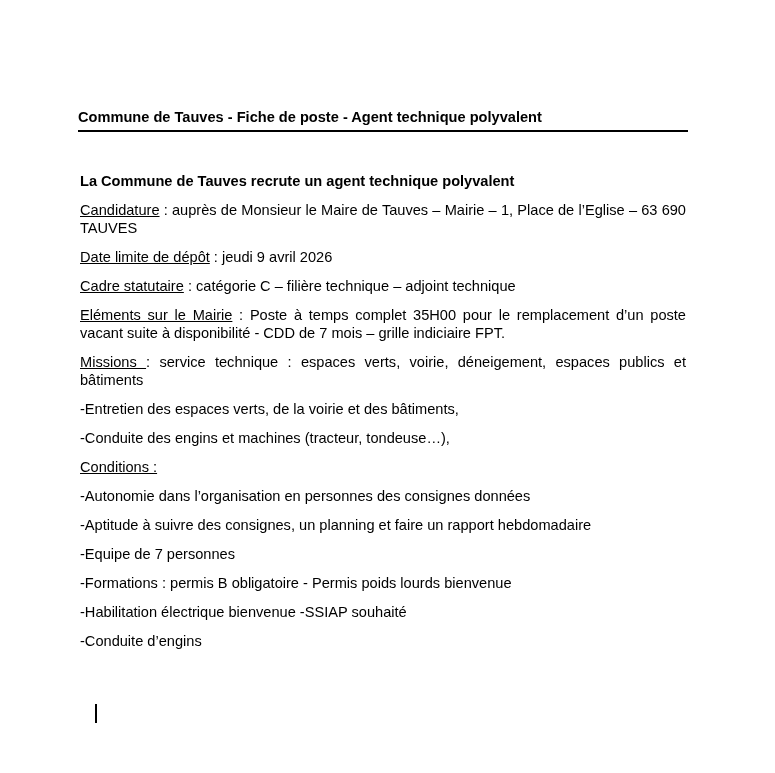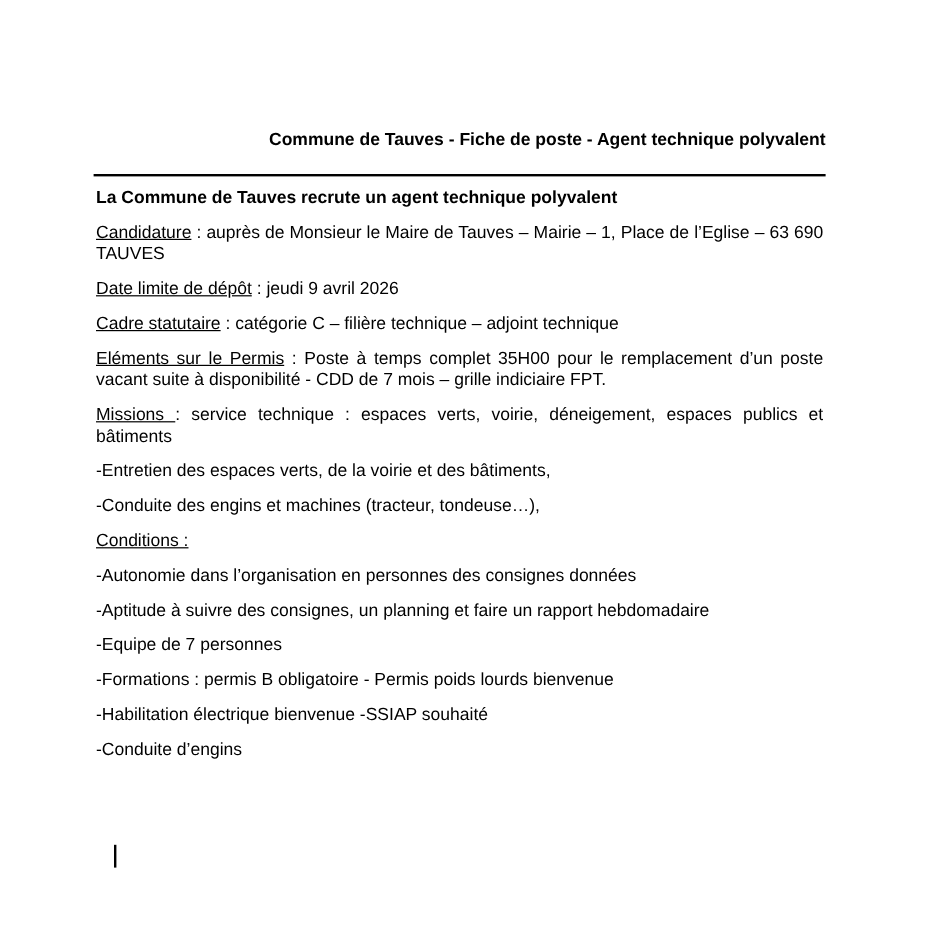--- a/index.html
+++ b/index.html
@@ -11,31 +11,31 @@
     font-family:"Liberation Sans","DejaVu Sans",sans-serif;
     font-size:14.6px;
     color:#000000;
     overflow:hidden;
   }
   .page-header{
     position:absolute;
     left:78px;
     right:87px;
     top:108px;
-    text-align:right;
+    text-align:left;
     font-weight:bold;
     line-height:18px;
     border-bottom:2px solid #000000;
-    padding-bottom:19px;
+    padding-bottom:4px;
   }
   .content{
     position:absolute;
     left:80px;
     right:89px;
-    top:156px;
+    top:172px;
   }
   .content p{
     margin:0 0 11px 0;
     line-height:18px;
     text-align:justify;
   }
   p.intro{
     font-weight:bold;
     text-align:left;
   }
@@ -62,21 +62,21 @@
 
     <p class="intro">La Commune de Tauves recrute un agent technique polyvalent</p>
 
     <p><span class="u">Candidature</span><span> :  </span><span>auprès de Monsieur le Maire de Tauves – Mairie – 1, Place de l’Eglise – 63 690 TAUVES</span></p>
 
     <p><span class="u">Date limite de dépôt</span><span> : </span><span>jeudi 9 avril 2026</span></p>
 
 
     <p><span class="u">Cadre statutaire</span><span> : </span><span>catégorie C – filière technique – adjoint technique</span></p>
 
-    <p><span class="u">Eléments sur le Permis</span><span> :  </span><span>Poste à temps complet 35H00 pour le remplacement d’un poste vacant suite à disponibilité - CDD de 7 mois – grille indiciaire FPT.</span></p>
+    <p><span class="u">Eléments sur le Mairie</span><span> :  </span><span>Poste à temps complet 35H00 pour le remplacement d’un poste vacant suite à disponibilité - CDD de 7 mois – grille indiciaire FPT.</span></p>
 
     <p><span class="u">Missions </span><span>: </span><span>service technique :  espaces verts, voirie, déneigement, espaces publics et bâtiments</span></p>
 
     <p>-Entretien des espaces verts, de la voirie et des bâtiments,</p>
 
     <p>-Conduite des engins et machines (tracteur, tondeuse…),</p>
 
 
     <p><span class="u">Conditions :</span></p>
 

